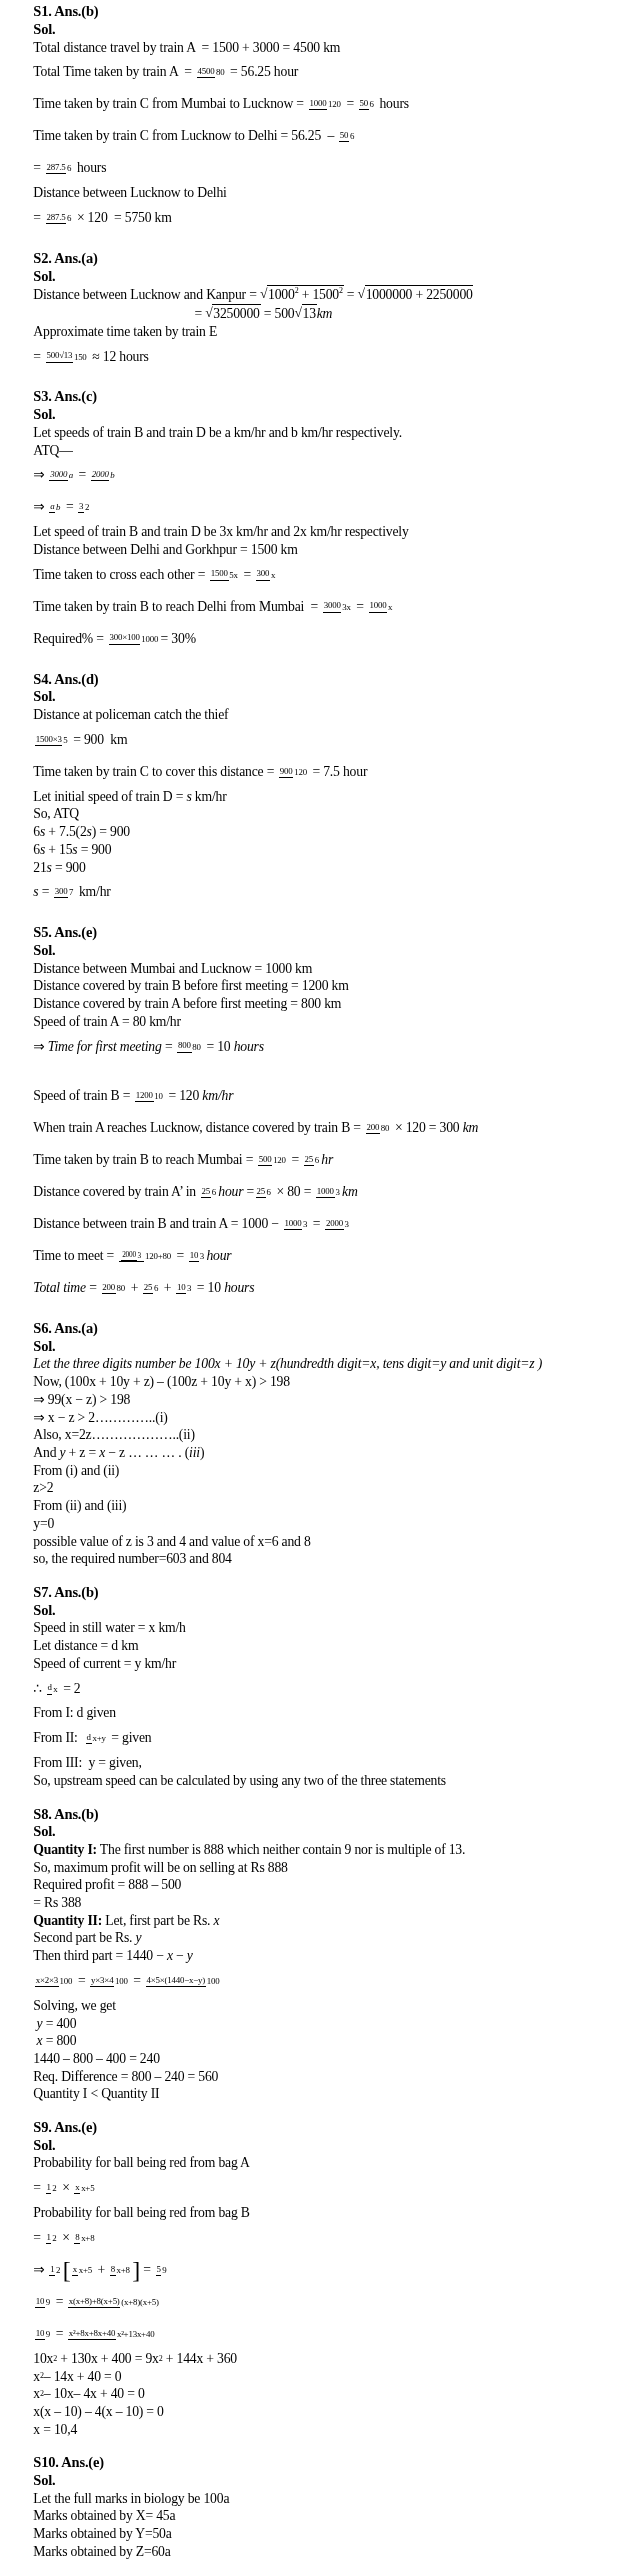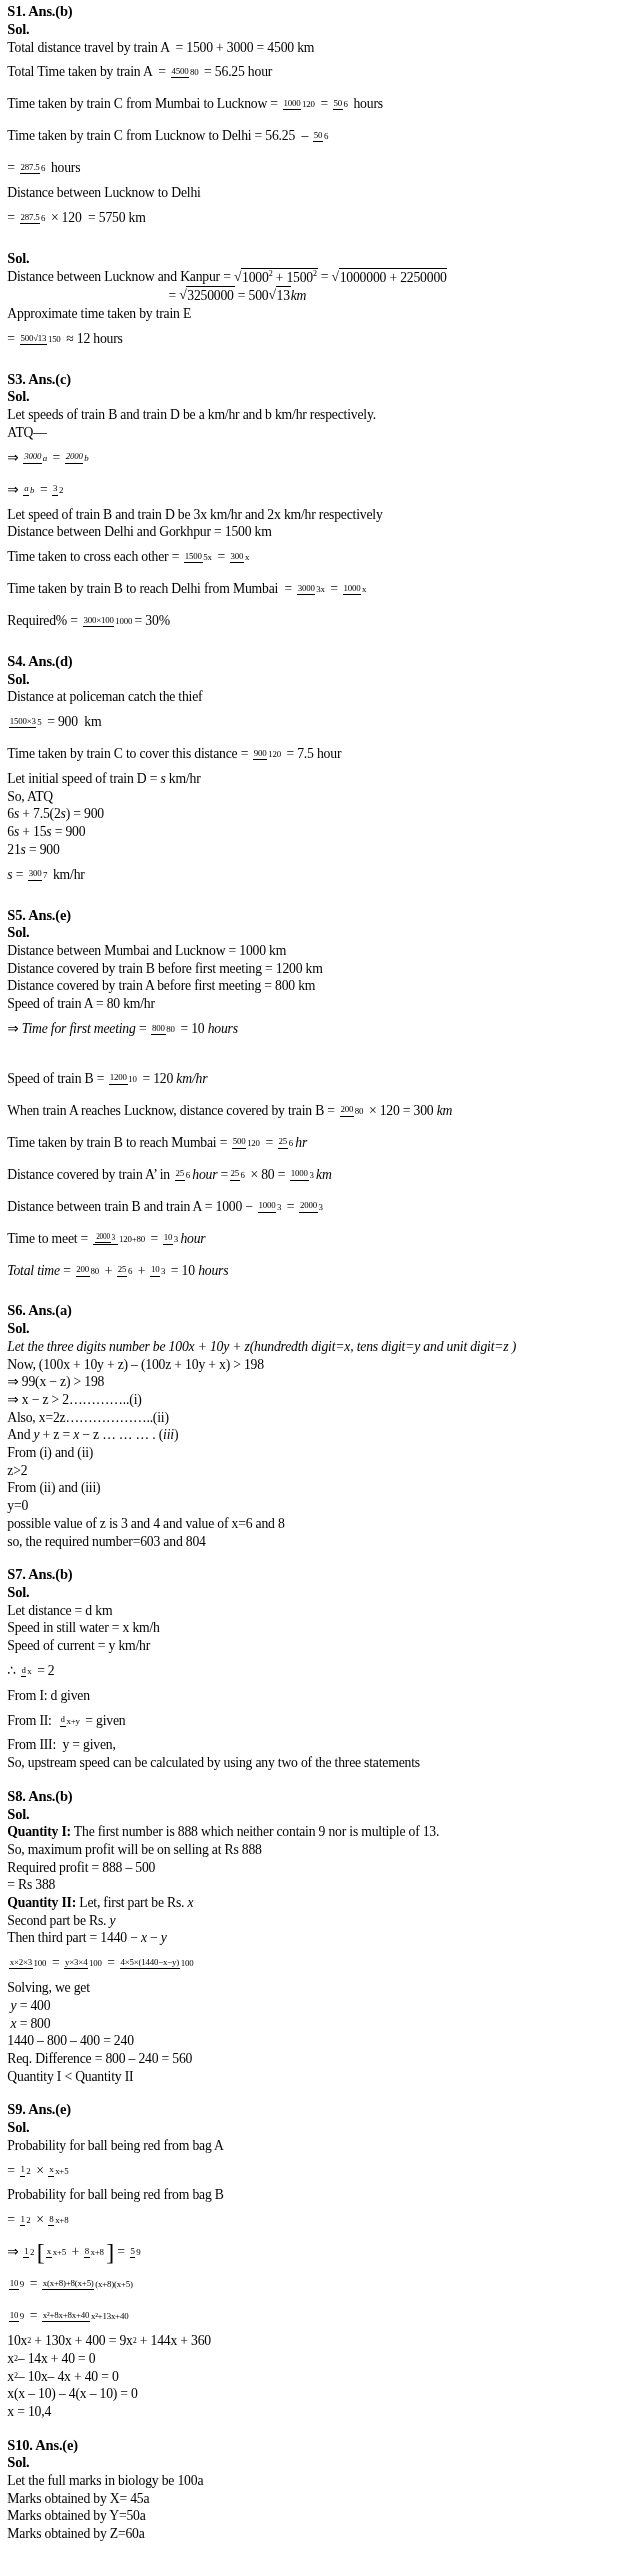--- a/index.html
+++ b/index.html
@@ -5,21 +5,21 @@
   html, body { margin: 0; padding: 0; background: #ffffff; }
   body {
     width: 619px;
     min-height: 2576px;
     font-family: "Liberation Serif", serif;
     color: #000000;
     font-size: 13.7px;
     line-height: 1.0;
   }
   #doc { padding: 3.2px 6.4px 16px 7.3px; }
-  .section { margin-bottom: 16px; }
+  .section { margin-bottom: 16px; margin-left: 26px; }
   .heading { font-weight: bold; font-size: 14.5px; height: 17.7px; line-height: 17.7px; letter-spacing: -0.2px; }
   .line { min-height: 17.7px; line-height: 17.7px; display: flex; align-items: center; flex-wrap: wrap; letter-spacing: -0.2px; white-space: pre; }
   .line.tall { min-height: 32px; }
   .line.wrap { white-space: normal; text-align: justify; display: block; font-style: italic; }
   .seg { white-space: pre; }
   .b { font-weight: bold; text-align: center; }
   .i { font-style: italic; }
   .frac { display: inline-flex; flex-direction: row; align-items: center; vertical-align: middle; margin: 0 1.6px; font-size: 8.9px; line-height: 10.5px; }
   .frac .num { padding: 0 0.8px 0.8px 0.8px; border-bottom: 0.8px solid #000; }
   .frac .den { padding: 0.8px 0.8px 0 0.8px; }
@@ -39,20 +39,21 @@
       <div class="heading">Sol.</div>
       <div class="line"><span class="seg">Total distance travel by train A  = 1500 + 3000 = 4500 km</span></div>
       <div class="line tall"><span class="seg">Total Time taken by train A  = </span><span class="frac"><span class="num">4500</span><span class="den">80</span></span><span class="seg"> = 56.25 hour</span></div>
       <div class="line tall"><span class="seg">Time taken by train C from Mumbai to Lucknow = </span><span class="frac"><span class="num">1000</span><span class="den">120</span></span><span class="seg"> = </span><span class="frac"><span class="num">50</span><span class="den">6</span></span><span class="seg"> hours</span></div>
       <div class="line tall"><span class="seg">Time taken by train C from Lucknow to Delhi = 56.25  – </span><span class="frac"><span class="num">50</span><span class="den">6</span></span></div>
       <div class="line tall"><span class="seg">= </span><span class="frac"><span class="num">287.5</span><span class="den">6</span></span><span class="seg"> hours</span></div>
       <div class="line"><span class="seg">Distance between Lucknow to Delhi</span></div>
       <div class="line tall"><span class="seg">= </span><span class="frac"><span class="num">287.5</span><span class="den">6</span></span><span class="seg"> × 120  = 5750 km</span></div>
     </div>
     <div class="section">
+      <div class="heading">S2. Ans.(a)</div>
       <div class="heading">Sol.</div>
       <div class="line"><span class="seg">Distance between Lucknow and Kanpur = </span><span class="sqrt"><span>√</span><span class="rad"><span class="seg">1000</span><sup>2</sup><span class="seg"> + 1500</span><sup>2</sup></span></span><span class="seg"> = </span><span class="sqrt"><span>√</span><span class="rad"><span class="seg">1000000 + 2250000</span></span></span></div>
       <div class="line"><span class="seg">                                                  = </span><span class="sqrt"><span>√</span><span class="rad"><span class="seg">3250000</span></span></span><span class="seg"> = 500</span><span class="sqrt"><span>√</span><span class="rad"><span class="seg">13</span></span></span><span class="seg i">km</span></div>
       <div class="line"><span class="seg">Approximate time taken by train E</span></div>
       <div class="line tall"><span class="seg">= </span><span class="frac"><span class="num">500√13</span><span class="den">150</span></span><span class="seg"> ≈ 12 hours</span></div>
     </div>
     <div class="section">
       <div class="heading">S3. Ans.(c)</div>
       <div class="heading">Sol.</div>
       <div class="line"><span class="seg">Let speeds of train B and train D be a km/hr and b km/hr respectively.</span></div>
@@ -107,22 +108,22 @@
       <div class="line"><span class="seg">From (i) and (ii)</span></div>
       <div class="line"><span class="seg">z&gt;2</span></div>
       <div class="line"><span class="seg">From (ii) and (iii)</span></div>
       <div class="line"><span class="seg">y=0</span></div>
       <div class="line"><span class="seg">possible value of z is 3 and 4 and value of x=6 and 8</span></div>
       <div class="line"><span class="seg">so, the required number=603 and 804</span></div>
     </div>
     <div class="section">
       <div class="heading">S7. Ans.(b)</div>
       <div class="heading">Sol.</div>
+      <div class="line"><span class="seg">Speed in still water = x km/h</span></div>
       <div class="line"><span class="seg">Let distance = d km</span></div>
-      <div class="line"><span class="seg">Speed in still water = x km/h</span></div>
       <div class="line"><span class="seg">Speed of current = y km/hr</span></div>
       <div class="line tall"><span class="seg">∴ </span><span class="frac"><span class="num">d</span><span class="den">x</span></span><span class="seg"> = 2</span></div>
       <div class="line"><span class="seg">From I: d given</span></div>
       <div class="line tall"><span class="seg">From II:  </span><span class="frac"><span class="num">d</span><span class="den">x+y</span></span><span class="seg"> = given</span></div>
       <div class="line"><span class="seg">From III:  y = given,</span></div>
       <div class="line"><span class="seg">So, upstream speed can be calculated by using any two of the three statements</span></div>
     </div>
     <div class="section">
       <div class="heading">S8. Ans.(b)</div>
       <div class="heading">Sol.</div>

